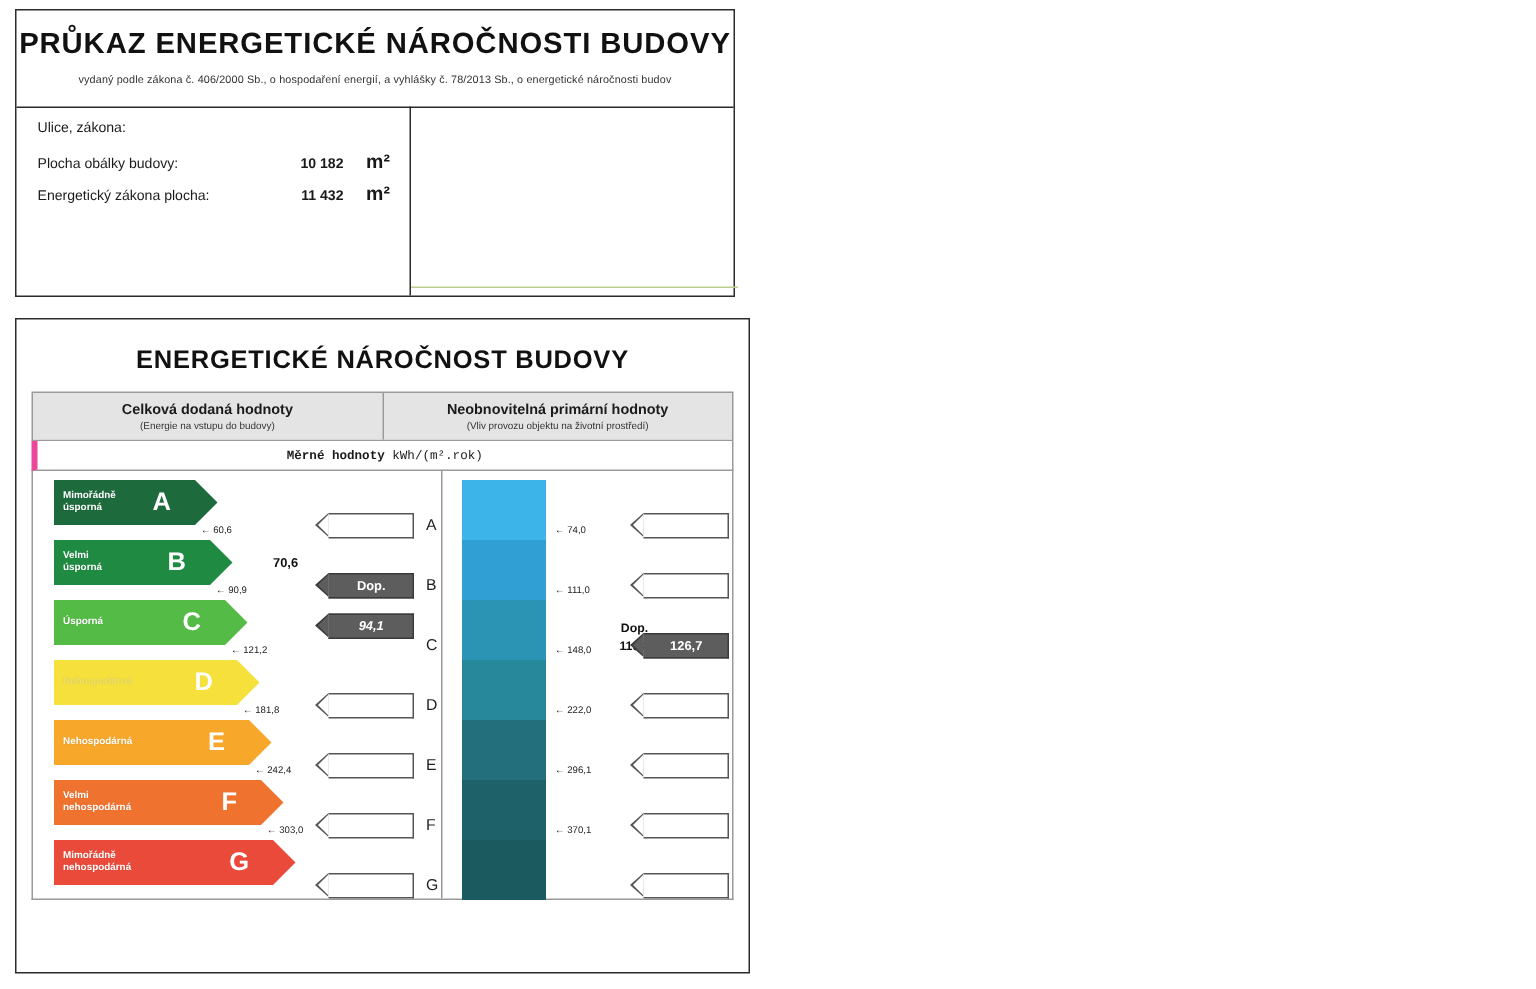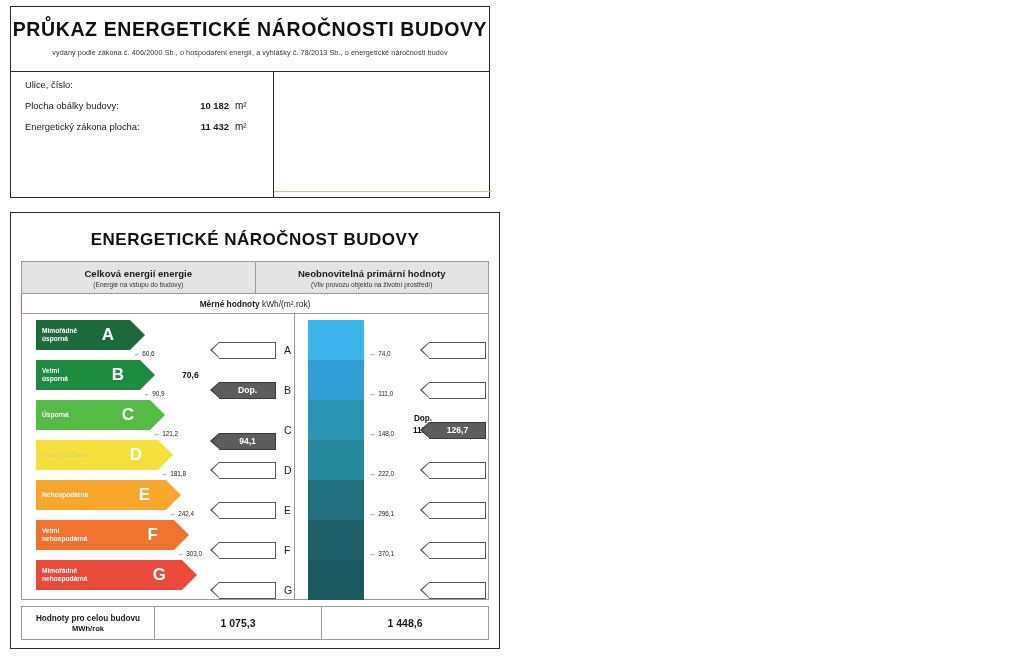--- a/index.html
+++ b/index.html
@@ -82,23 +82,24 @@
   .info-val {
     margin-left: auto;
     font-weight: bold;
     font-size: 9.4px;
     text-align: right;
     padding-right: 6px;
     white-space: nowrap;
   }
   .info-unit {
     width: 34px;
-    font-size: 10px;
-    text-align: left;
+    font-size: 13px;
+    text-align: center;
     white-space: nowrap;
+    font-weight: bold;
   }
 
   
   .main-card {
     position: absolute;
     left: 10px;
     top: 212px;
     width: 490px;
     height: 437px;
     border: 1px solid #2b2b2b;
@@ -144,28 +145,29 @@
     color: #333;
     margin-top: 2px;
   }
 
   .measure-band {
     position: absolute;
     left: 10px;
     top: 81px;
     width: 468px;
     height: 20px;
-    border-left: 1px solid #ec4899;
+    border-left: 4px solid #ec4899;
     border-right: 1px solid #9a9a9a;
     border-bottom: 1px solid #9a9a9a;
     display: flex;
     align-items: center;
     justify-content: center;
     box-sizing: border-box;
     font-size: 8.4px;
+    font-family: Liberation Mono, monospace;
   }
   .measure-band b { font-weight: bold; }
 
   .chart-area {
     position: absolute;
     left: 10px;
     top: 101px;
     width: 468px;
     height: 286px;
     border-left: 1px solid #9a9a9a;
@@ -343,21 +345,21 @@
 
 <div class="top-card">
   <div class="top-title">PRŮKAZ ENERGETICKÉ NÁROČNOSTI BUDOVY</div>
   <div class="top-subtitle">vydaný podle zákona č. 406/2000 Sb., o hospodaření energií, a vyhlášky č. 78/2013 Sb., o energetické náročnosti budov</div>
   <div class="top-rule"></div>
   <div class="top-vrule"></div>
   <div class="top-green-line"></div>
 
   <div class="info-list">
     <div class="info-row">
-      <span class="info-label">Ulice, číslo:</span>
+      <span class="info-label">Ulice, zákona:</span>
       <span class="info-val"></span>
       <span class="info-unit"></span>
     </div>
     <div class="info-row">
       <span class="info-label">Plocha obálky budovy:</span>
       <span class="info-val">10 182</span>
       <span class="info-unit">m²</span>
     </div>
     <div class="info-row">
       <span class="info-label">Energetický zákona plocha:</span>
@@ -365,21 +367,21 @@
       <span class="info-unit">m²</span>
     </div>
   </div>
 </div>
 
 <div class="main-card">
   <div class="main-title">ENERGETICKÉ NÁROČNOST BUDOVY</div>
 
   <div class="header-band">
     <div class="hb-cell">
-      <div class="hb-main">Celková energií energie</div>
+      <div class="hb-main">Celková dodaná hodnoty</div>
       <div class="hb-sub">(Energie na vstupu do budovy)</div>
     </div>
     <div class="hb-cell">
       <div class="hb-main">Neobnovitelná primární hodnoty</div>
       <div class="hb-sub">(Vliv provozu objektu na životní prostředí)</div>
     </div>
   </div>
 
   <div class="measure-band">
     <b>Měrné hodnoty</b>&nbsp;<span>kWh/(m².rok)</span>
@@ -459,21 +461,21 @@
     <div class="row-letter" style="left:262px;top:30px;">A</div>
 
     <div class="ptr filled" style="left:188px;top:68px;">
       <span class="ptr-tip"></span>
       <span class="ptr-body"></span>
       <span class="ptr-tip-inner"></span>
       <span class="ptr-label">Dop.</span>
     </div>
     <div class="row-letter" style="left:262px;top:70px;">B</div>
 
-    <div class="ptr filled" style="left:188px;top:119px;">
+    <div class="ptr filled" style="left:188px;top:95px;font-style:italic;">
       <span class="ptr-tip"></span>
       <span class="ptr-body"></span>
       <span class="ptr-tip-inner"></span>
       <span class="ptr-label">94,1</span>
     </div>
     <div class="row-letter" style="left:262px;top:110px;">C</div>
 
     <div class="ptr" style="left:188px;top:148px;">
       <span class="ptr-tip"></span>
       <span class="ptr-body"></span>
@@ -551,25 +553,13 @@
       <span class="ptr-body"></span>
       <span class="ptr-tip-inner"></span>
     </div>
     <div class="ptr" style="left:398px;top:268px;">
       <span class="ptr-tip"></span>
       <span class="ptr-body"></span>
       <span class="ptr-tip-inner"></span>
     </div>
   </div>
 
-  <div class="footer">
-    <div class="f-cell f-label">
-      <div class="f-label-main">Hodnoty pro celou budovu</div>
-      <div class="f-label-sub">MWh/rok</div>
-    </div>
-    <div class="f-cell f-v1">
-      <div class="f-val">1 075,3</div>
-    </div>
-    <div class="f-cell f-v2">
-      <div class="f-val">1 448,6</div>
-    </div>
-  </div>
 </div>
 
 </body></html>

